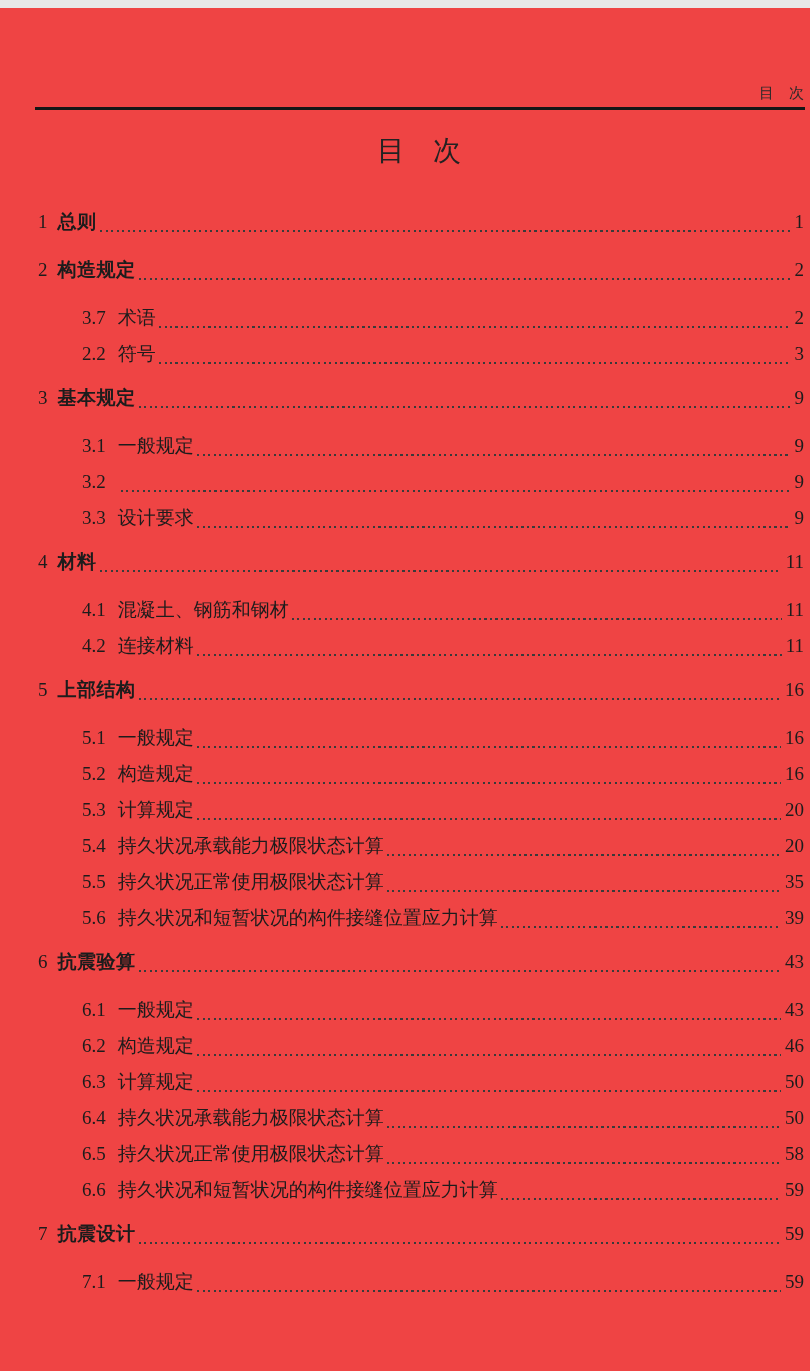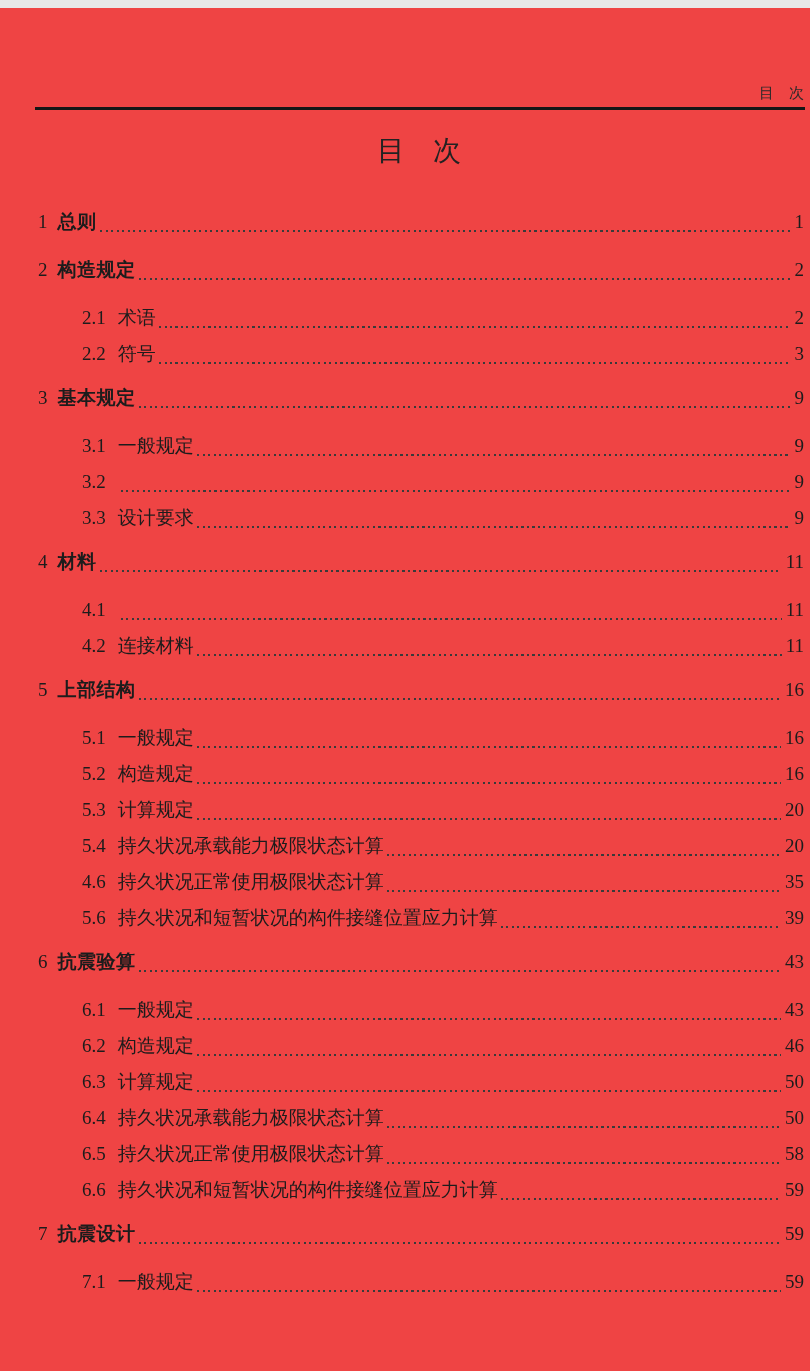--- a/index.html
+++ b/index.html
@@ -110,21 +110,21 @@
     <span class="leader"></span>
     <span class="pg">1</span>
   </div>
       <div class="row level1">
     <span class="num">2</span>
     <span class="label">构造规定</span>
     <span class="leader"></span>
     <span class="pg">2</span>
   </div>
       <div class="row level2">
-    <span class="num">2.1</span>
+    <span class="num">3.7</span>
     <span class="label">术语</span>
     <span class="leader"></span>
     <span class="pg">2</span>
   </div>
       <div class="row level2">
     <span class="num">2.2</span>
     <span class="label">符号</span>
     <span class="leader"></span>
     <span class="pg">3</span>
   </div>
@@ -152,20 +152,21 @@
     <span class="pg">9</span>
   </div>
       <div class="row level1">
     <span class="num">4</span>
     <span class="label">材料</span>
     <span class="leader"></span>
     <span class="pg">11</span>
   </div>
       <div class="row level2">
     <span class="num">4.1</span>
+    <span class="label">混凝土、钢筋和钢材</span>
     <span class="leader"></span>
     <span class="pg">11</span>
   </div>
       <div class="row level2">
     <span class="num">4.2</span>
     <span class="label">连接材料</span>
     <span class="leader"></span>
     <span class="pg">11</span>
   </div>
       <div class="row level1">
@@ -192,21 +193,21 @@
     <span class="leader"></span>
     <span class="pg">20</span>
   </div>
       <div class="row level2">
     <span class="num">5.4</span>
     <span class="label">持久状况承载能力极限状态计算</span>
     <span class="leader"></span>
     <span class="pg">20</span>
   </div>
       <div class="row level2">
-    <span class="num">4.6</span>
+    <span class="num">5.5</span>
     <span class="label">持久状况正常使用极限状态计算</span>
     <span class="leader"></span>
     <span class="pg">35</span>
   </div>
       <div class="row level2">
     <span class="num">5.6</span>
     <span class="label">持久状况和短暂状况的构件接缝位置应力计算</span>
     <span class="leader"></span>
     <span class="pg">39</span>
   </div>

